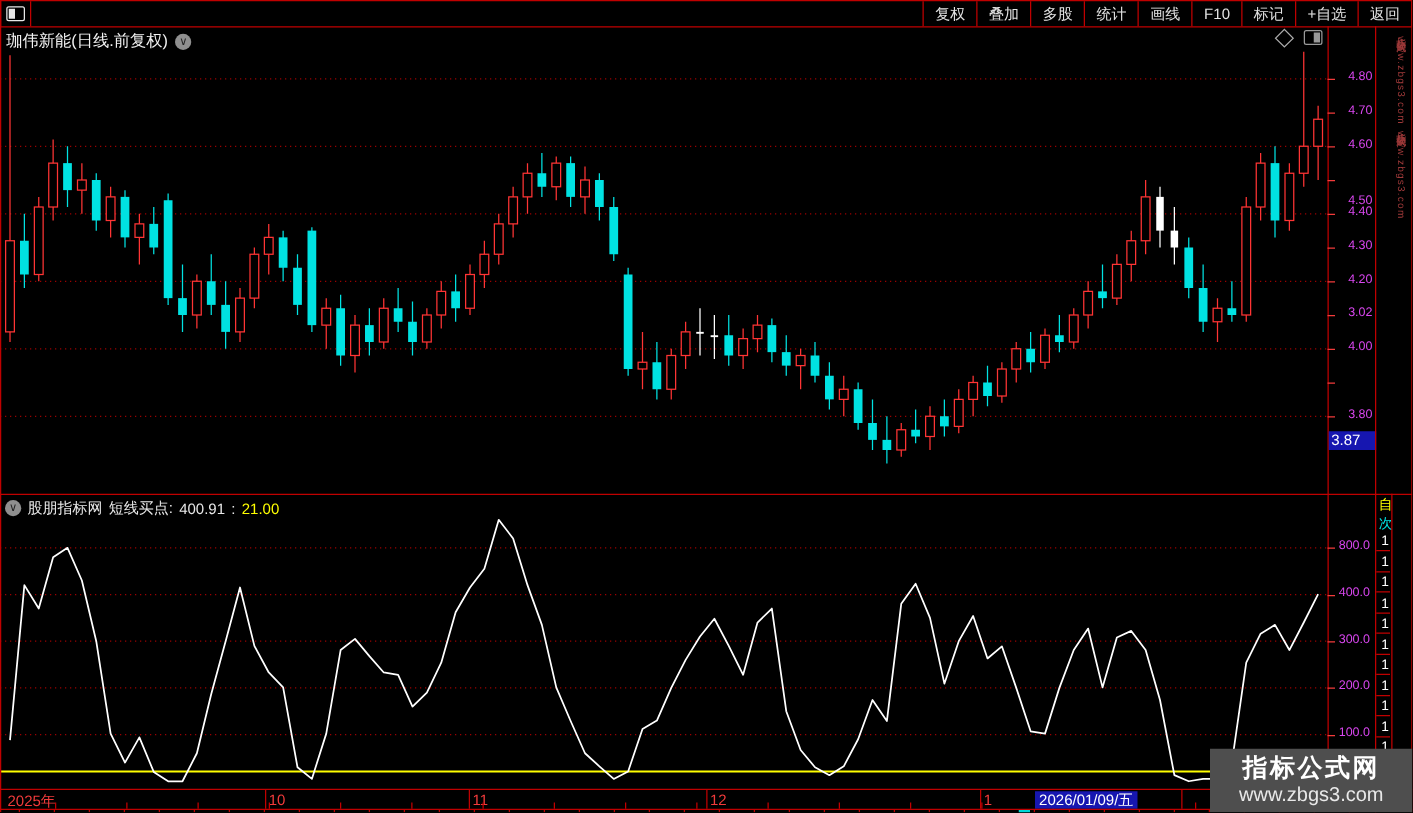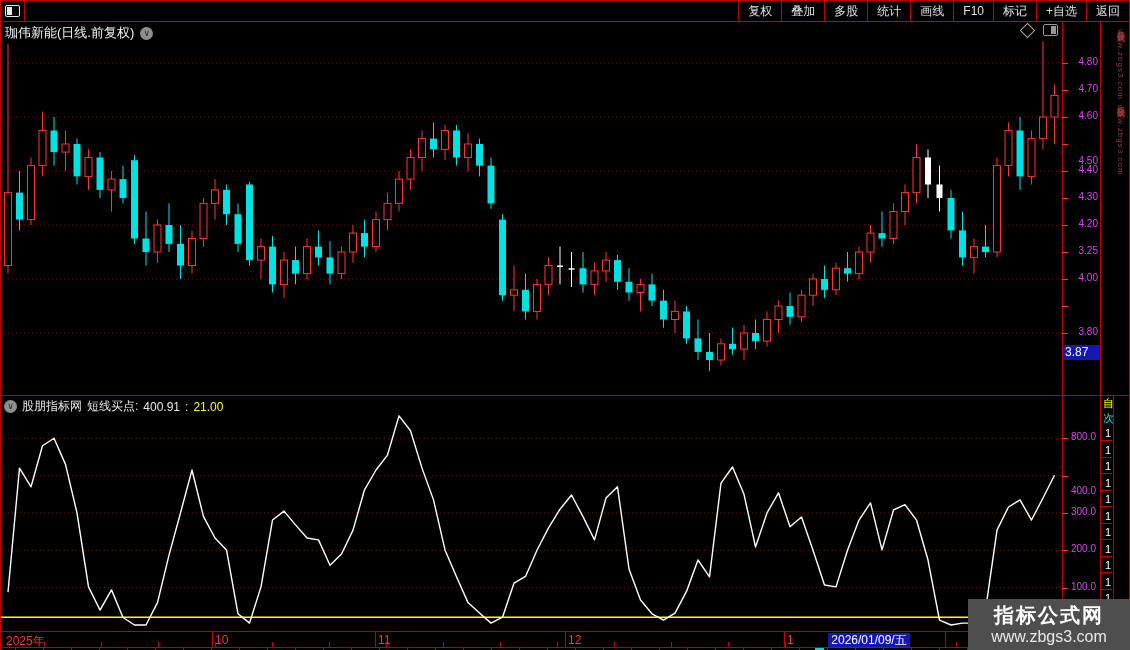--- a/index.html
+++ b/index.html
@@ -288,21 +288,21 @@
 
   <div class="vline" style="left:1062px;top:21px;height:610px;"></div>
   <div id="price-labels">
       <div class="plabel" style="left: 1064px; top: 56px;">4.80</div>
       <div class="plabel" style="left: 1064px; top: 83px;">4.70</div>
       <div class="plabel" style="left: 1064px; top: 110px;">4.60</div>
       <div class="plabel" style="left: 1064px; top: 155px;">4.50</div>
       <div class="plabel" style="left: 1064px; top: 164px;">4.40</div>
       <div class="plabel" style="left: 1064px; top: 191px;">4.30</div>
       <div class="plabel" style="left: 1064px; top: 218px;">4.20</div>
-      <div class="plabel" style="left: 1064px; top: 245px;">3.25</div>
+      <div class="plabel" style="left: 1064px; top: 245px;">3.02</div>
       <div class="plabel" style="left: 1064px; top: 272px;">4.00</div>
       <div class="plabel" style="left: 1064px; top: 326px;">3.80</div>
       <div style="position: absolute; left: 1062px; top: 63px; width: 6px; height: 1px; background: rgb(242, 59, 59);"></div>
       <div style="position: absolute; left: 1062px; top: 90px; width: 6px; height: 1px; background: rgb(242, 59, 59);"></div>
       <div style="position: absolute; left: 1062px; top: 117px; width: 6px; height: 1px; background: rgb(242, 59, 59);"></div>
       <div style="position: absolute; left: 1062px; top: 144px; width: 6px; height: 1px; background: rgb(242, 59, 59);"></div>
       <div style="position: absolute; left: 1062px; top: 171px; width: 6px; height: 1px; background: rgb(242, 59, 59);"></div>
       <div style="position: absolute; left: 1062px; top: 198px; width: 6px; height: 1px; background: rgb(242, 59, 59);"></div>
       <div style="position: absolute; left: 1062px; top: 225px; width: 6px; height: 1px; background: rgb(242, 59, 59);"></div>
       <div style="position: absolute; left: 1062px; top: 252px; width: 6px; height: 1px; background: rgb(242, 59, 59);"></div>
@@ -317,21 +317,21 @@
     <span class="drop-circle">∨</span>
     <span>股朋指标网</span>
     <span>短线买点:</span>
     <span>400.91</span>
     <span>:</span>
     <span class="yellow">21.00</span>
   </div>
   <div id="ind-labels">
       <div class="plabel" style="left: 1062px; top: 431.25px;">800.0</div>
       <div style="position: absolute; left: 1062px; top: 438.25px; width: 6px; height: 1px; background: rgb(242, 59, 59);"></div>
-      <div class="plabel" style="left: 1062px; top: 468.6px; margin-top: 16px;">400.0</div>
+      <div class="plabel" style="left: 1062px; top: 468.6px;">400.0</div>
       <div style="position: absolute; left: 1062px; top: 475.6px; width: 6px; height: 1px; background: rgb(242, 59, 59);"></div>
       <div class="plabel" style="left: 1062px; top: 505.95px;">300.0</div>
       <div style="position: absolute; left: 1062px; top: 512.95px; width: 6px; height: 1px; background: rgb(242, 59, 59);"></div>
       <div class="plabel" style="left: 1062px; top: 543.3px;">200.0</div>
       <div style="position: absolute; left: 1062px; top: 550.3px; width: 6px; height: 1px; background: rgb(242, 59, 59);"></div>
       <div class="plabel" style="left: 1062px; top: 580.65px;">100.0</div>
       <div style="position: absolute; left: 1062px; top: 587.65px; width: 6px; height: 1px; background: rgb(242, 59, 59);"></div>
     </div>
 
   <div class="hline" style="left:0;top:631px;width:1130px;"></div>

